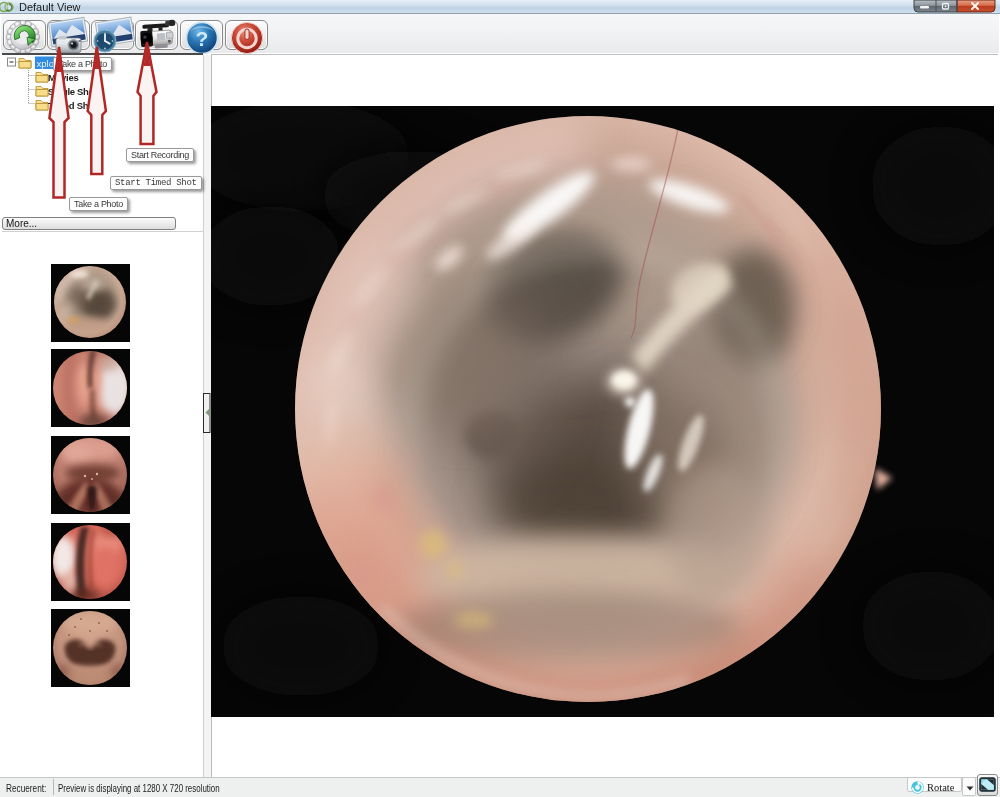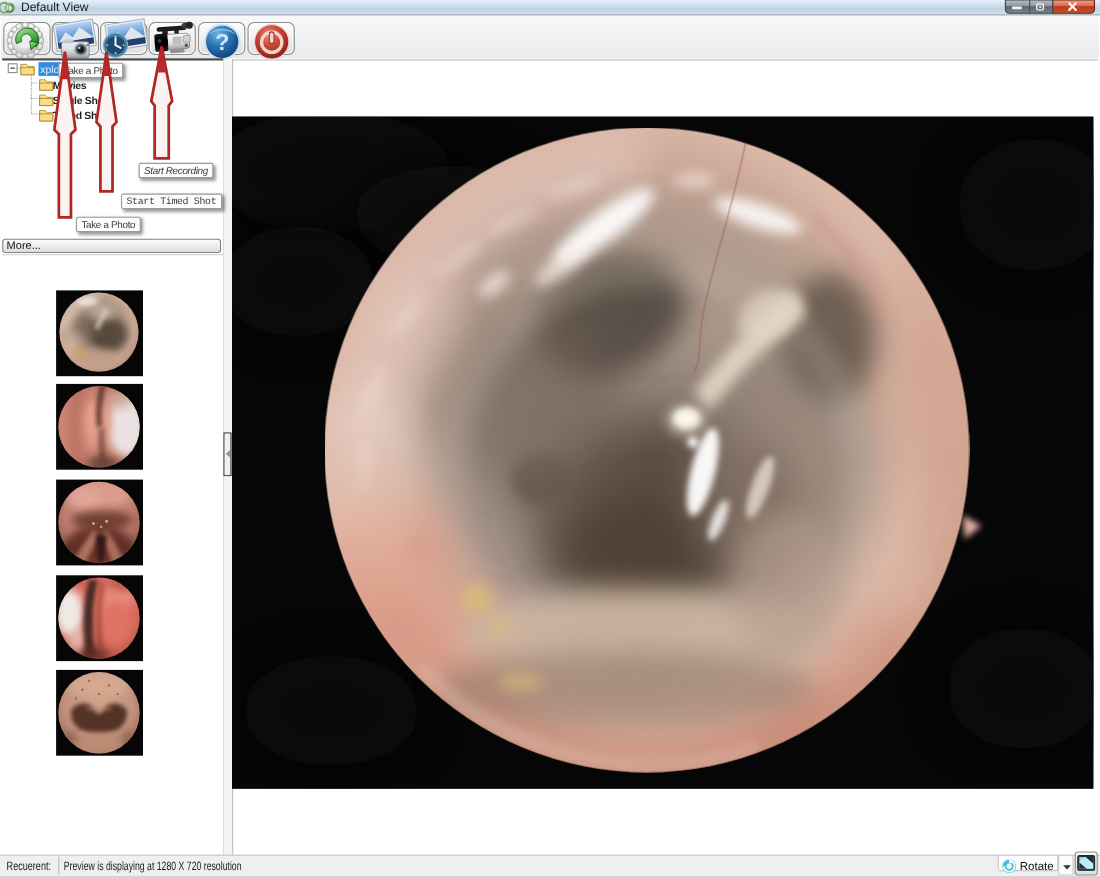--- a/index.html
+++ b/index.html
@@ -17,21 +17,21 @@
   #toolbar { left:1px; top:14px; width:998px; height:39px;
     background:linear-gradient(180deg,#f6f7f8 0%,#f0f1f2 55%,#e9eaec 100%); }
   .tbtn { position:absolute; top:20px; width:43px; height:30px; border:1.5px solid #8a8a8a; border-radius:6px;
     background:linear-gradient(180deg,#fcfcfc 0%,#efefef 50%,#dedede 100%); box-shadow:inset 0 0 0 1px #ffffff; }
 
   
   #leftpanel { left:2px; top:53px; width:201px; height:724px; background:#fff; border-top:2px solid #4a4a4a; }
   #panelline { left:203px; top:55px; width:1px; height:722px; background:#cfcfcf; }
   #divcol { left:204px; top:55px; width:7px; height:722px; background:#f4f4f4; }
 
-  #morebar { left:2px; top:217px; width:199px; height:13px; border:1px solid #808080; border-radius:3px;
+  #morebar { left:2px; top:217px; width:174px; height:13px; border:1px solid #808080; border-radius:3px;
     background:linear-gradient(180deg,#fcfcfc,#dddddd); font-size:10px; color:#111; line-height:11px; padding-left:3px; }
   #thumbline { left:2px; top:231px; width:201px; height:1px; background:#d0d0d0; }
 
   .thumb { position:absolute; left:51px; width:79px; height:78px; background:#060606; }
 
   
   #mainwhite { left:211px; top:54px; width:787px; height:723px; background:#fff; border-top:1px solid #bdbdbd; border-left:1px solid #bdbdbd; }
   #blackrect { left:211px; top:106px; width:783px; height:611px; background:#060606; }
 
   
@@ -562,21 +562,21 @@
   <path d="M556,112 C570,126 580,140 588,158" stroke="#c98a84" stroke-width="2.5" fill="none" opacity="0.5" filter="url(#b3)"></path>
 
   <path d="M470,6 C462,60 435,140 428,180 C423,208 427,220 420,232" stroke="#a05050" stroke-width="1.3" fill="none" opacity="0.5"></path>
 </g>
 
 <path d="M664,362 L681,372 L666,384 Z" fill="#e7b2a1" filter="url(#b3)"></path>
 </svg>
 </div>
 
 <div class="tip" style="left:53px; top:57px;">Take a Photo</div>
-<div class="tip" style="left:126px; top:148px;font-style:italic;">Start Recording</div>
+<div class="tip" style="left:126px; top:148px;">Start Recording</div>
 <div class="tip" style="left:110px; top:176px;font-family:Liberation Mono, monospace;">Start Timed Shot</div>
 <div class="tip" style="left:69px; top:197px;">Take a Photo</div>
 
 <svg class="abs" style="left:0px;top:0px;pointer-events:none;z-index:50;" width="1000" height="797" viewBox="0 0 1000 797">
   <g fill="#fbf3f2" stroke="#b02826" stroke-width="2.5" stroke-linejoin="miter">
     <path d="M59,47 L68.6,118 L64.5,122 L64.5,197.5 L53.5,197.5 L53.5,122 L49.4,118 Z"></path>
     <path d="M96.8,47 L105.9,111 L102.3,115 L102.3,174 L91.3,174 L91.3,115 L87.7,111 Z"></path>
     <path d="M147,42 L156.5,92 L153.4,96 L153.4,144 L140.6,144 L140.6,96 L137.5,92 Z"></path>
   </g>
   <g fill="#b52a28" stroke="none">
@@ -584,21 +584,21 @@
     <path d="M96.8,47 L99.8,69 L93.8,69 Z"></path>
     <path d="M147,42 L150.4,66 L143.6,66 Z"></path>
   </g>
 </svg>
 
 <div class="abs" id="statusbar"></div>
 <div class="sbtext" style="left:6px;transform:scaleX(0.75);transform-origin:left center;">Recuerent:</div>
 <div id="sbsep"></div>
 <div class="sbtext" style="left:58px;transform:scaleX(0.72);transform-origin:left center;">Preview is displaying at 1280 X 720 resolution</div>
 
-<div class="abs" style="left:907px;top:777px;width:55px;height:15px;background:#fcfcfc;border:1px solid #c8c8c8;border-radius:2px;">
+<div class="abs" style="left:907px;top:777px;width:55px;height:15px;background:#fcfcfc;border:1px solid #c8c8c8;border-radius:2px;font-family:Liberation Serif, serif;">
   <svg style="position:absolute;left:3px;top:3px;" width="13" height="13" viewBox="0 0 13 13">
     <circle cx="6.5" cy="6.5" r="6.2" fill="#45c2dc"></circle>
     <circle cx="6.5" cy="6.5" r="2.4" fill="#e8f8fc"></circle>
     <path d="M6.5,1.6 A4.9,4.9 0 1 1 1.6,6.5" fill="none" stroke="#fff" stroke-width="1.5"></path>
     <path d="M7,0 L10.4,2.4 L6.6,4.4 Z" fill="#fff"></path>
   </svg>
   <span style="position:absolute;left:19px;top:3.5px;font-size:10.5px;color:#111;">Rotate</span>
 </div>
 <div class="abs" style="left:962px;top:777px;width:14px;height:19px;background:#fcfcfc;border:1px solid #c8c8c8;border-radius:2px;">
   <svg style="position:absolute;left:3px;top:8px;" width="8" height="5" viewBox="0 0 8 5">

